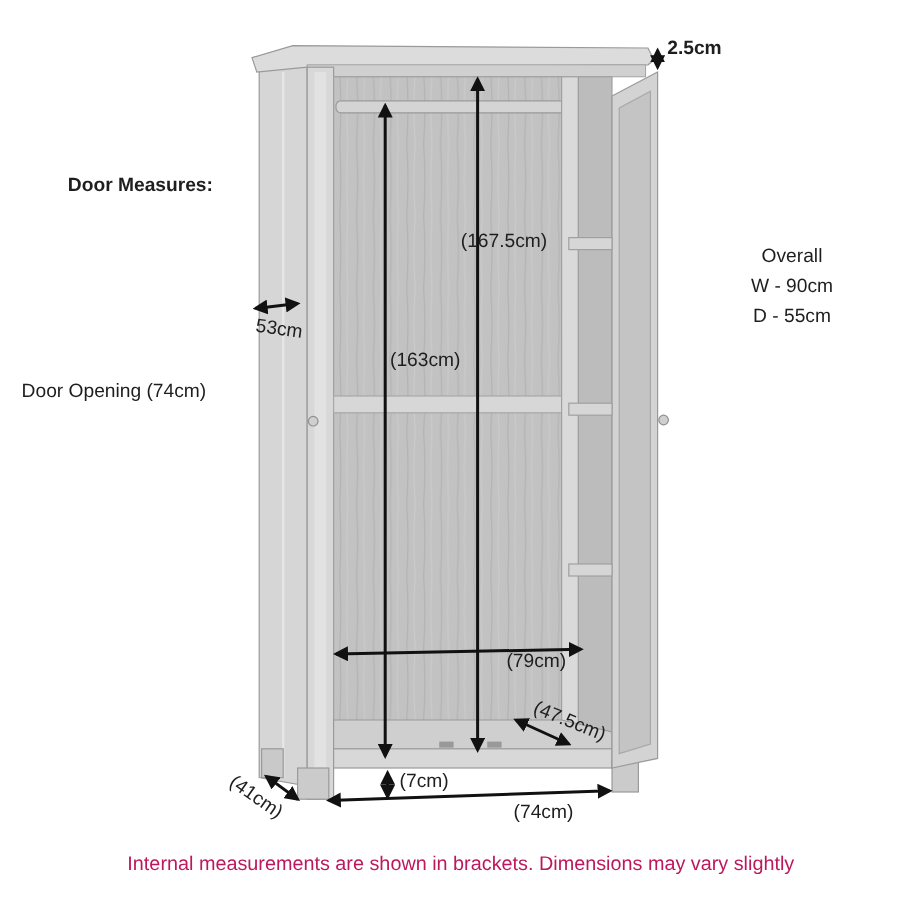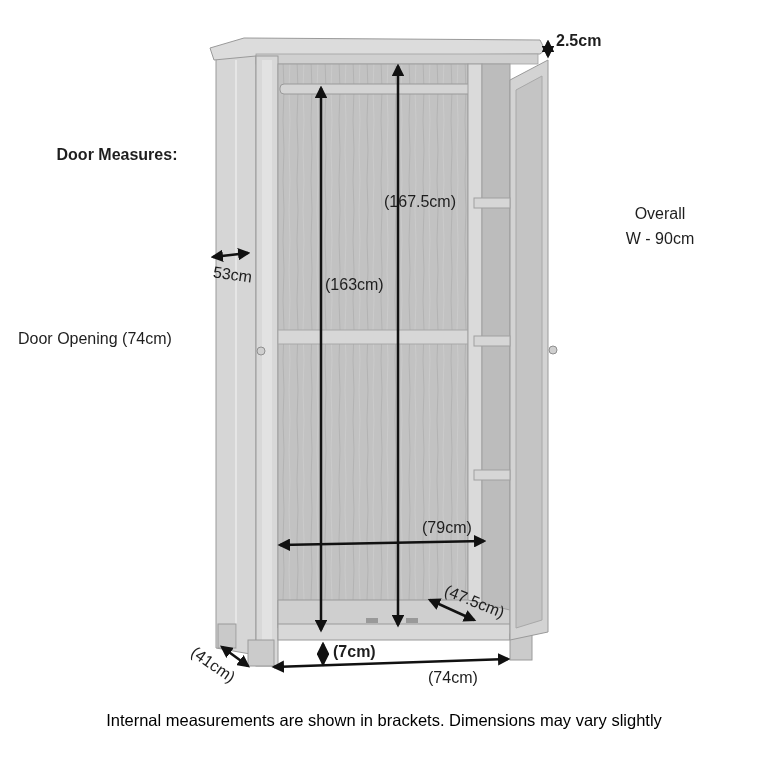--- a/index.html
+++ b/index.html
@@ -1,20 +1,20 @@
 <!DOCTYPE html>
 <html><head>
   <meta charset="utf-8">
   <style>
     html, body { margin: 0; padding: 0; background: #ffffff; }
     body { width: 768px; height: 768px; position: relative; overflow: hidden;
            font-family: "Liberation Sans", "DejaVu Sans", sans-serif; color: #1a1a1a; }
     .label { position: absolute; font-size: 16px; line-height: 25px; text-align: center; white-space: nowrap; color: #1e1e1e; }
     svg#diagram { position: absolute; left: 0; top: 0; }
-    .footnote { position: absolute; left: 0; width: 768px; top: 708px; text-align: center; font-size: 16.5px; line-height: 25px; color: #000000; }
+    .footnote { position: absolute; left: 0; width: 768px; top: 708px; text-align: center; font-size: 16.5px; line-height: 25px; color: #be185d; }
   </style>
 </head>
 <body>
 
 <svg id="diagram" width="768" height="768" viewBox="0 0 768 768">
   <defs>
     <marker id="ah" viewBox="0 0 10 10" refX="8" refY="5" markerWidth="5" markerHeight="5" orient="auto-start-reverse">
       <path d="M0,0 L10,5 L0,10 z" fill="#111"></path>
     </marker>
     <pattern id="grain" width="14" height="60" patternUnits="userSpaceOnUse">
@@ -91,32 +91,33 @@
     <line x1="274" y1="667" x2="508" y2="659" marker-start="url(#ah)" marker-end="url(#ah)"></line>
 
     <line x1="222" y1="647" x2="248" y2="666" marker-start="url(#ah)" marker-end="url(#ah)"></line>
   </g>
 </svg>
 
 <div class="label" style="left:32px; top:142px; width:170px;font-weight:bold;">
   <div>Door Measures:</div>
 </div>
 
-<div class="label" style="left:18px; top:326px;">Door Opening (74cm)</div>
+<div class="label" style="left:18px; top:314px;">Door Opening (74cm)</div>
 
 <div class="label" style="left:600px; top:175px; width:120px;margin-top:26px;">
   <div>Overall</div>
   <div>W - 90cm</div>
+  <div>D - 55cm</div>
 </div>
 
 <div class="label" style="left:556px; top:28px;font-weight:bold;">2.5cm</div>
 <div class="label" style="left:213px; top:262px; transform:rotate(8deg);">53cm</div>
-<div class="label" style="left:325px; top:272px;">(163cm)</div>
+<div class="label" style="left:325px; top:288px;">(163cm)</div>
 <div class="label" style="left:384px; top:189px;">(167.5cm)</div>
-<div class="label" style="left:422px; top:515px;">(79cm)</div>
+<div class="label" style="left:422px; top:539px;">(79cm)</div>
 <div class="label" style="left:450px; top:578px; transform:rotate(22deg); transform-origin:left top;">(47.5cm)</div>
-<div class="label" style="left:333px; top:639px;font-weight:bold;">(7cm)</div>
+<div class="label" style="left:333px; top:639px;">(7cm)</div>
 <div class="label" style="left:428px; top:665px;">(74cm)</div>
 <div class="label" style="left:200px; top:640px; transform:rotate(35deg); transform-origin:left top;">(41cm)</div>
 
 <div class="footnote">
   <div>Internal measurements are shown in brackets. Dimensions may vary slightly</div>
 </div>
 
 </body></html>

